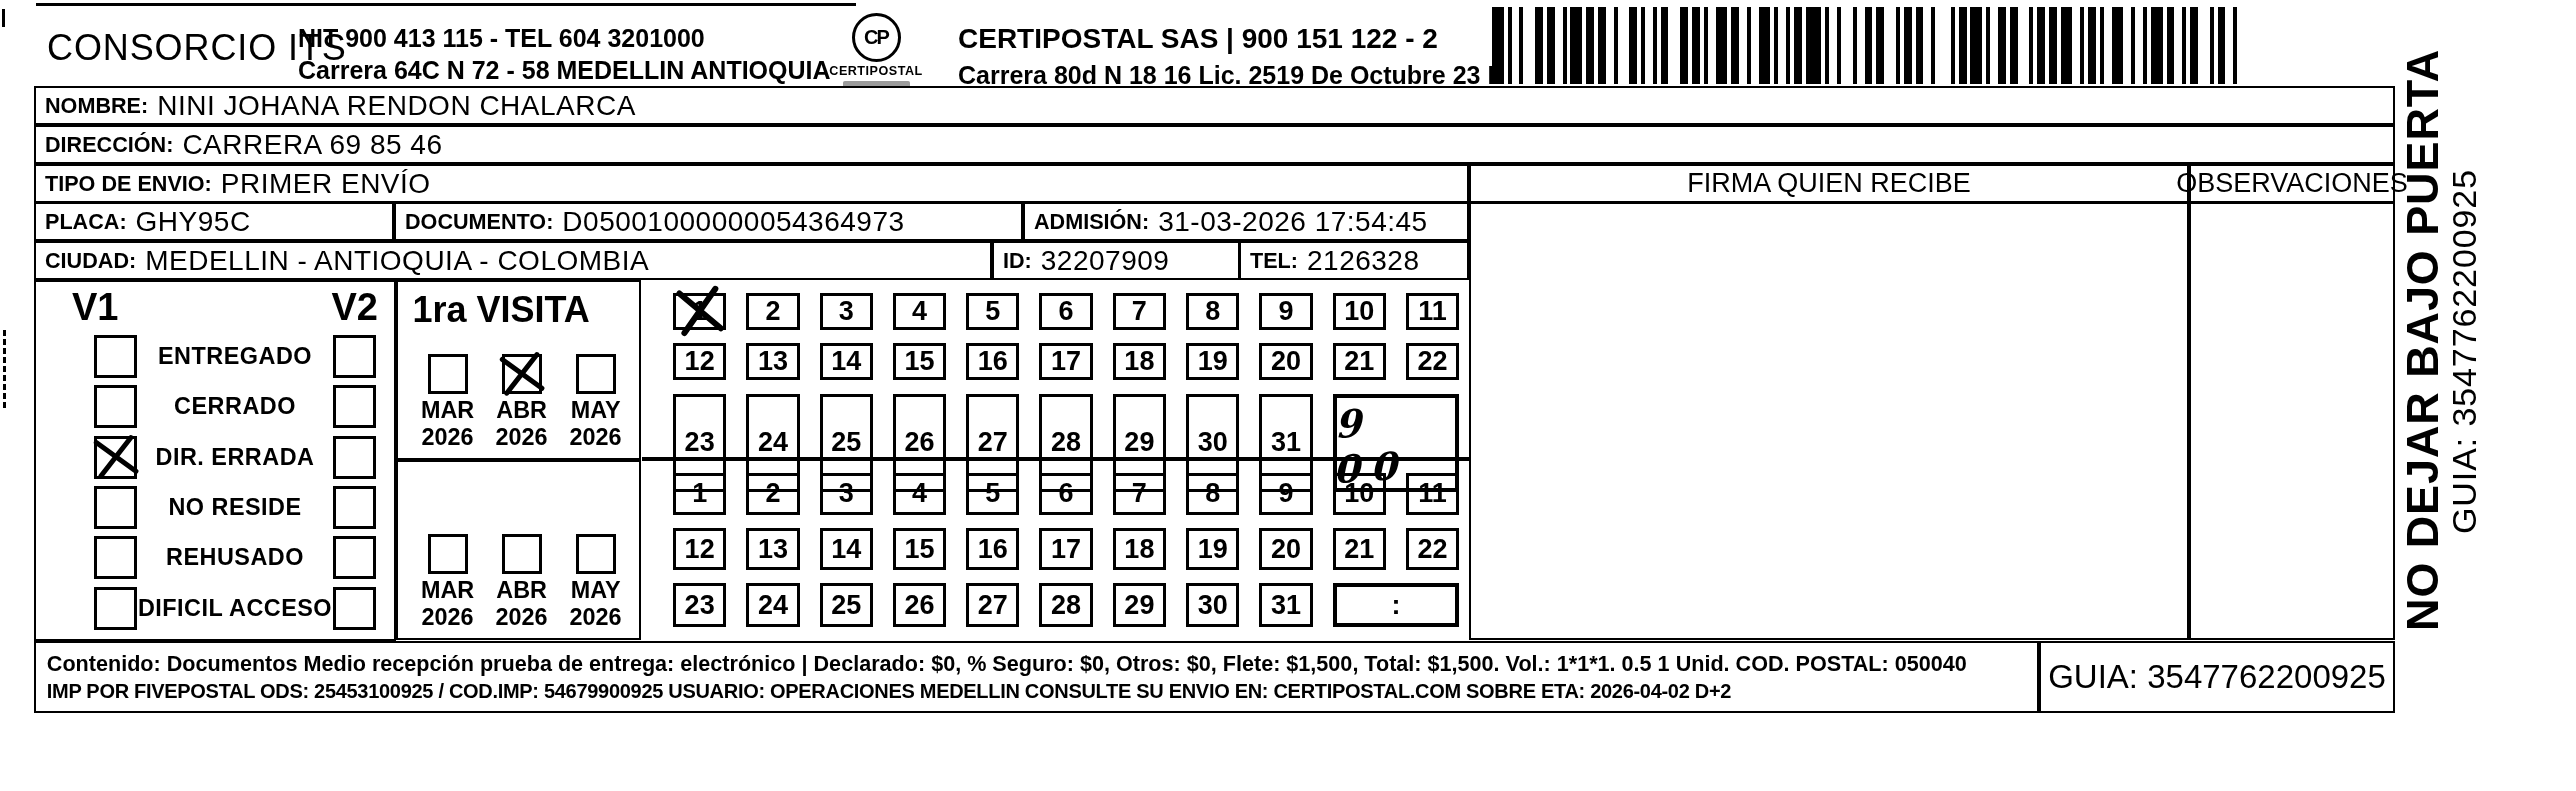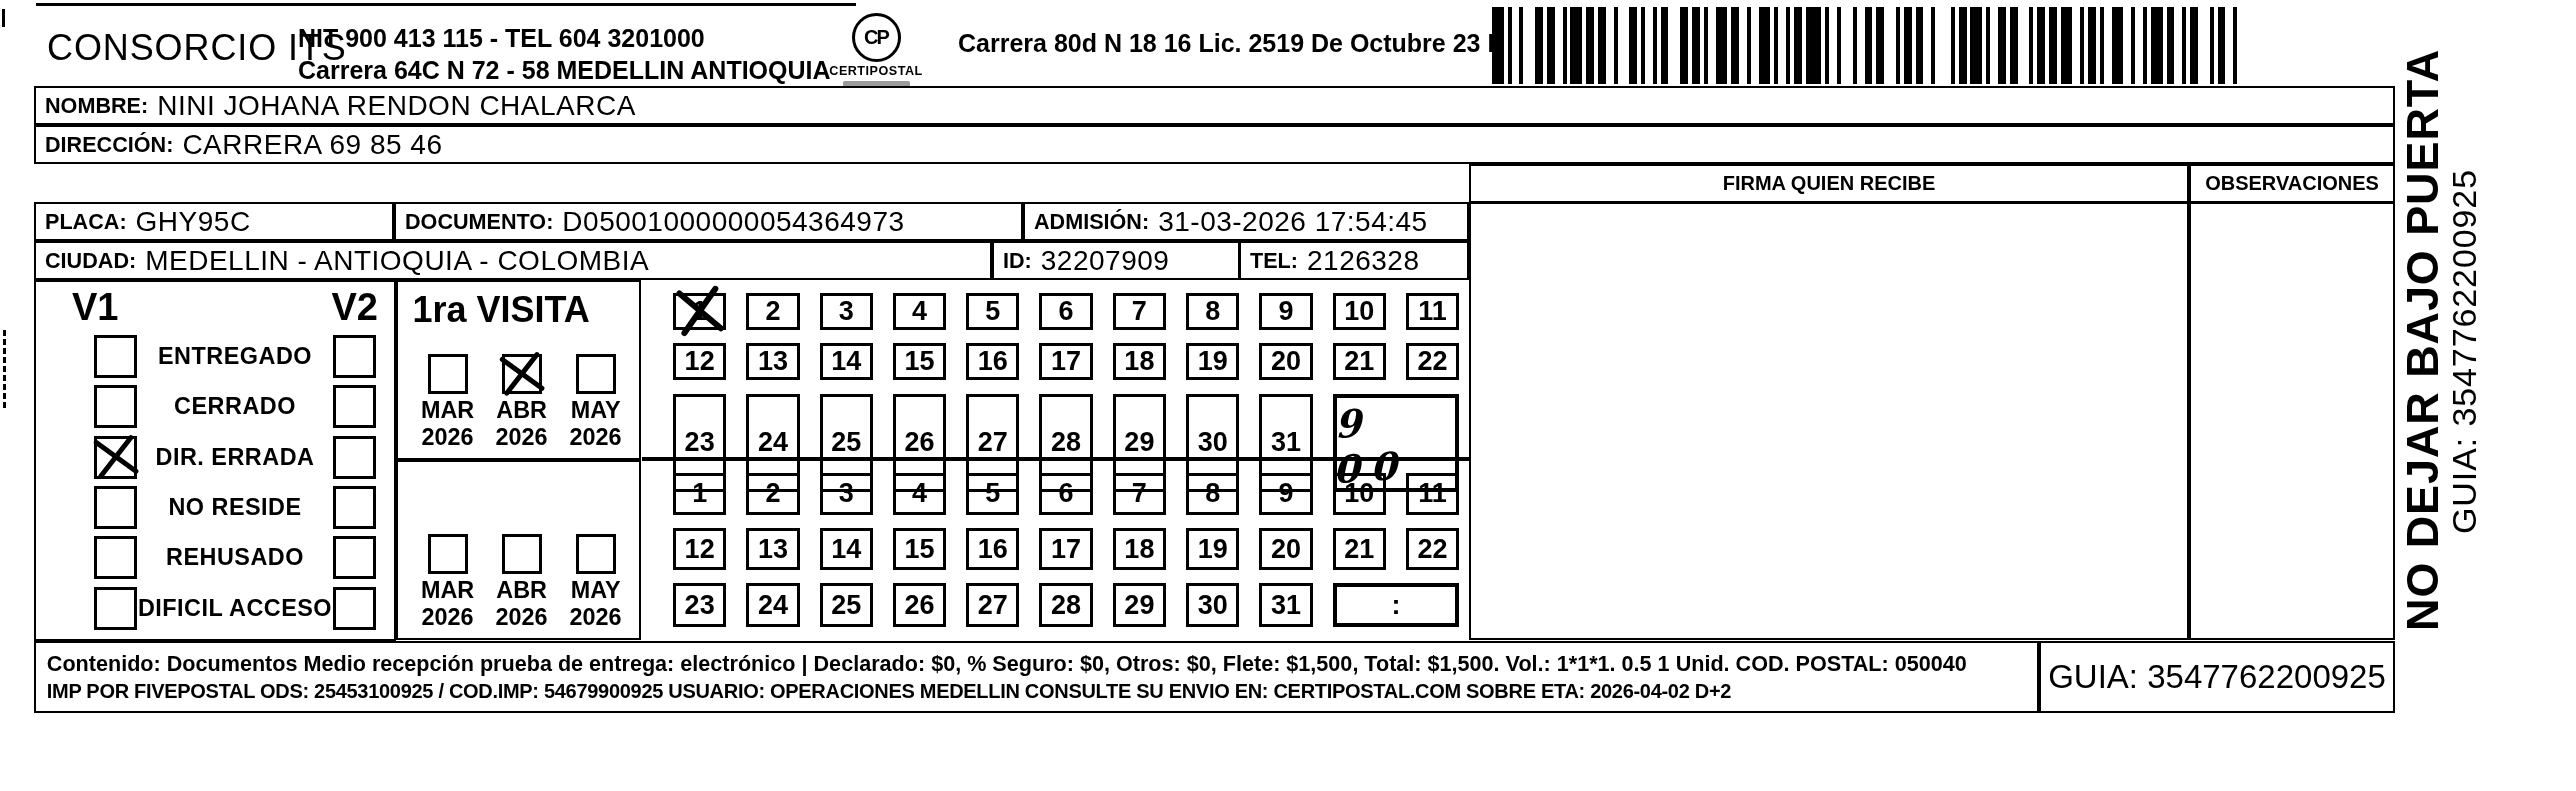--- a/index.html
+++ b/index.html
@@ -30,21 +30,21 @@
   .postal-info { font-size:25px; font-weight:bold; white-space:nowrap; margin-top:5.4px; }
   .barcode { display:flex; align-items:stretch; }
   .bc-bar { background:#000; }
   .bc-space { background:#fff; }
 
   
   .cell { position:absolute; border:2.7px solid #000; background:#fff; }
   .cell-pad { padding:3.6px 9px; display:flex; align-items:center; gap:9px; overflow:hidden; }
   .flabel { font-size:21.6px; font-weight:bold; white-space:nowrap; }
   .fvalue { font-size:28px; font-weight:500; white-space:nowrap; letter-spacing:0.5px; }
-  .col-head { display:flex; align-items:center; justify-content:center; font-size:20px; font-weight:bold; }
+  .col-head { display:flex; align-items:center; justify-content:center; font-size:27px; font-weight:normal; }
 
   
   .cb { position:relative; display:inline-block; width:43px; height:43px; border:3.6px solid #000; background:#fff; flex:none; }
   .cb.checked::before, .cb.checked::after {
     content:""; position:absolute; top:50%; left:50%;
     width:54px; height:5.4px; background:#000; border-radius:3.6px;
   }
   .cb.checked::before { transform:translate(-50%,-50%) rotate(36deg); }
   .cb.checked::after  { transform:translate(-50%,-50%) rotate(-52deg); }
 
@@ -114,20 +114,21 @@
   <div>Carrera 64C N 72 - 58 MEDELLIN ANTIOQUIA</div>
 </div>
 
 <div class="abs logo-wrap" style="left:822px; top:12.6px;">
   <div class="logo-circle">CP</div>
   <div class="logo-label">CERTIPOSTAL</div>
   <div class="logo-sub"></div>
 </div>
 
 <div class="abs" style="left:958px; top:23.4px;">
+  <div class="postal-name">CERTIPOSTAL SAS | 900 151 122 - 2</div>
   <div class="postal-info">Carrera 80d N 18 16  Lic. 2519 De Octubre 23 De 2015</div>
 </div>
 
 <div class="abs barcode" style="left:1492px; top:7.2px; width:753px; height:77px;">
     <span class="bc-bar" style="flex-grow: 3;"></span>
     <span class="bc-space" style="flex-grow: 1;"></span>
     <span class="bc-bar" style="flex-grow: 1;"></span>
     <span class="bc-space" style="flex-grow: 2;"></span>
     <span class="bc-bar" style="flex-grow: 1;"></span>
     <span class="bc-space" style="flex-grow: 3;"></span>
@@ -246,20 +247,24 @@
   <div class="cell cell-pad" style="left:0; top:0; width:2361px; height:39px;">
     <span class="flabel">NOMBRE:</span>
     <span class="fvalue">NINI JOHANA RENDON CHALARCA</span>
   </div>
 
   <div class="cell cell-pad" style="left:0; top:39px; width:2361px; height:39px;">
     <span class="flabel">DIRECCIÓN:</span>
     <span class="fvalue">CARRERA 69 85 46</span>
   </div>
 
+  <div class="cell cell-pad" style="left:0; top:78px; width:1435px; height:39px;">
+    <span class="flabel">TIPO DE ENVIO:</span>
+    <span class="fvalue">PRIMER ENVÍO</span>
+  </div>
   <div class="cell col-head" style="left:1435px; top:78px; width:720px; height:39px;">FIRMA QUIEN RECIBE</div>
   <div class="cell col-head" style="left:2155px; top:78px; width:206px; height:39px;">OBSERVACIONES</div>
 
   <div class="cell" style="left:1435px; top:116px; width:720px; height:438px;"></div>
   <div class="cell" style="left:2155px; top:116px; width:206px; height:438px;"></div>
 
   <div class="cell cell-pad" style="left:0; top:116px; width:360px; height:39px;">
     <span class="flabel">PLACA:</span>
     <span class="fvalue">GHY95C</span>
   </div>

